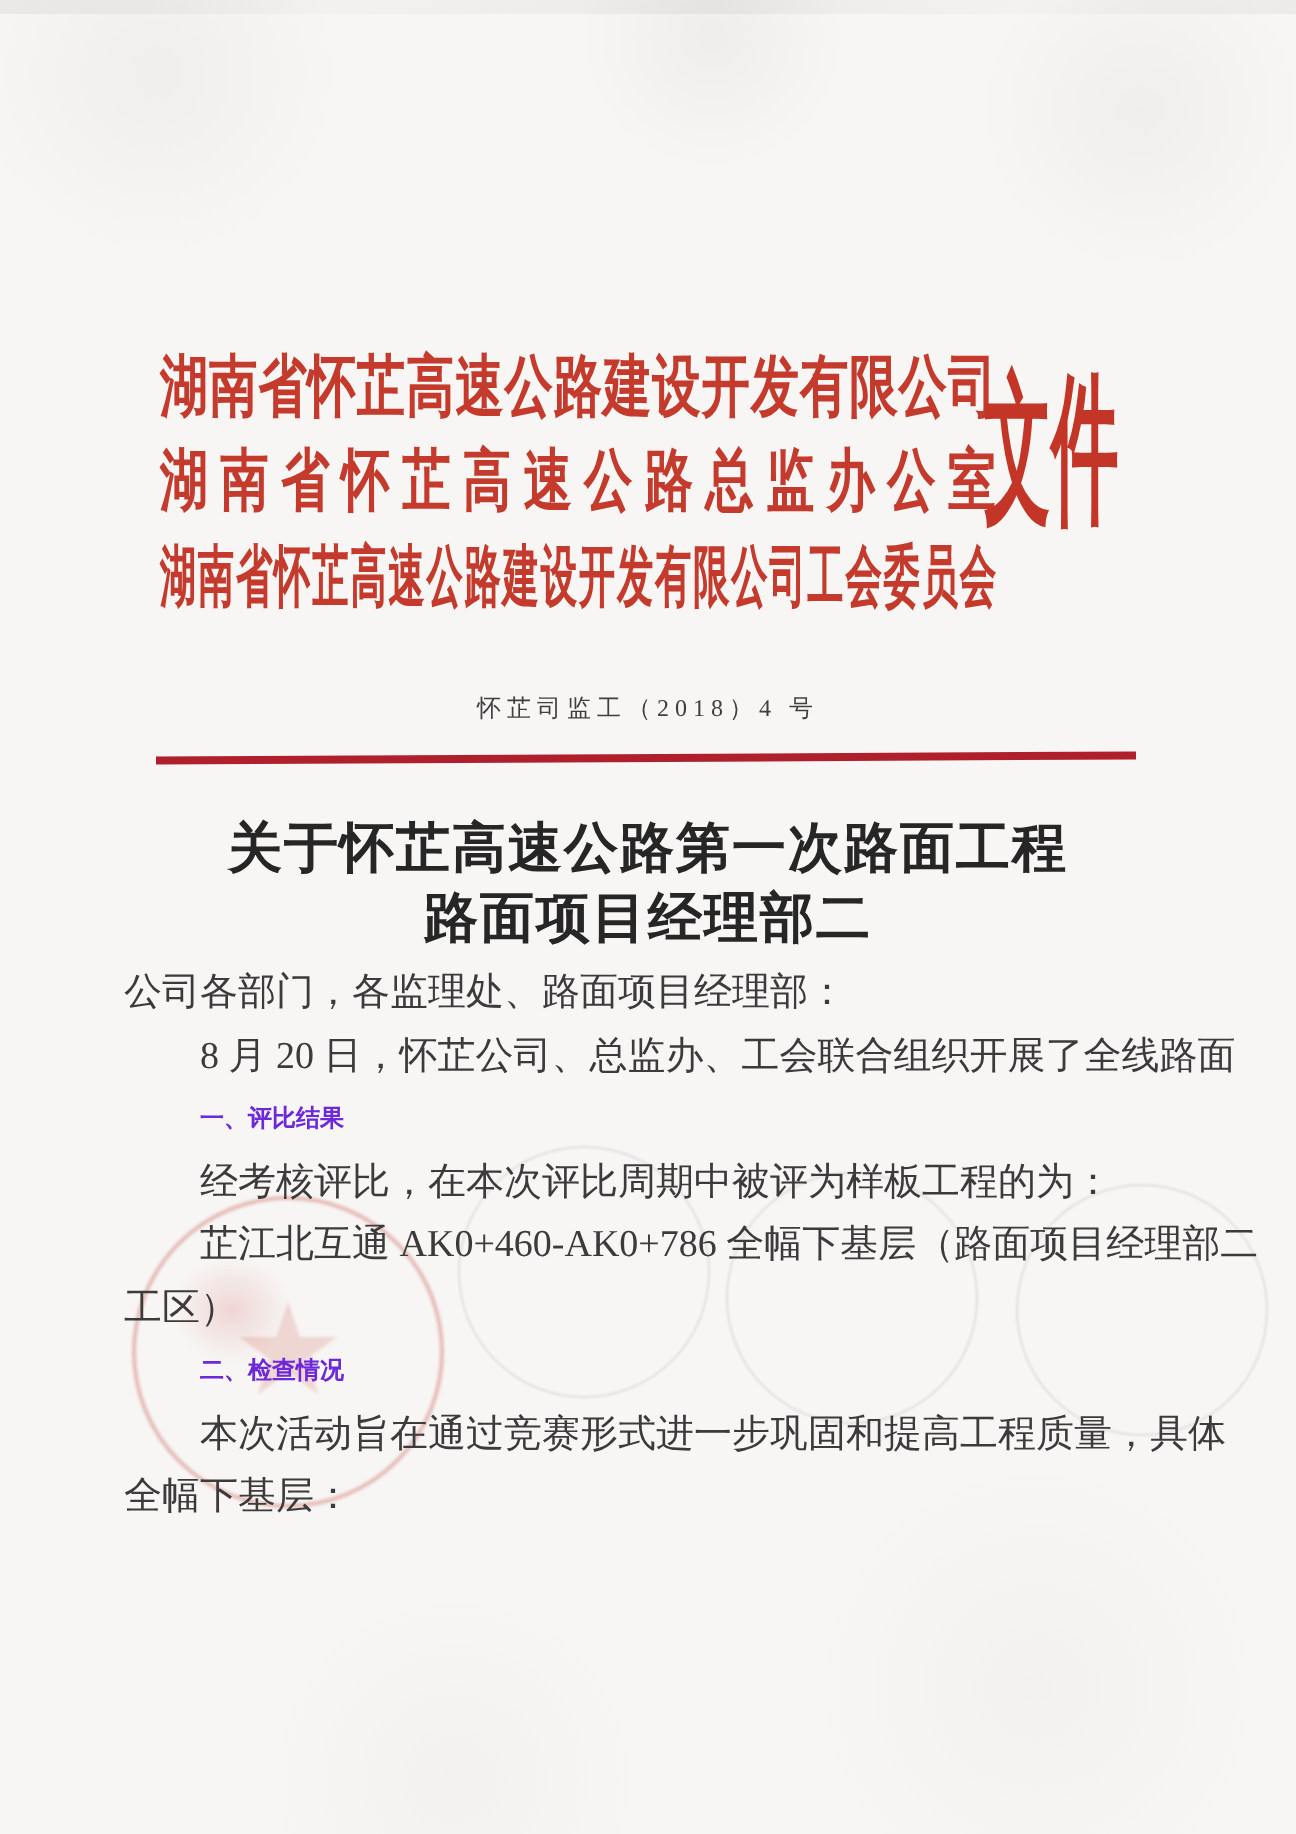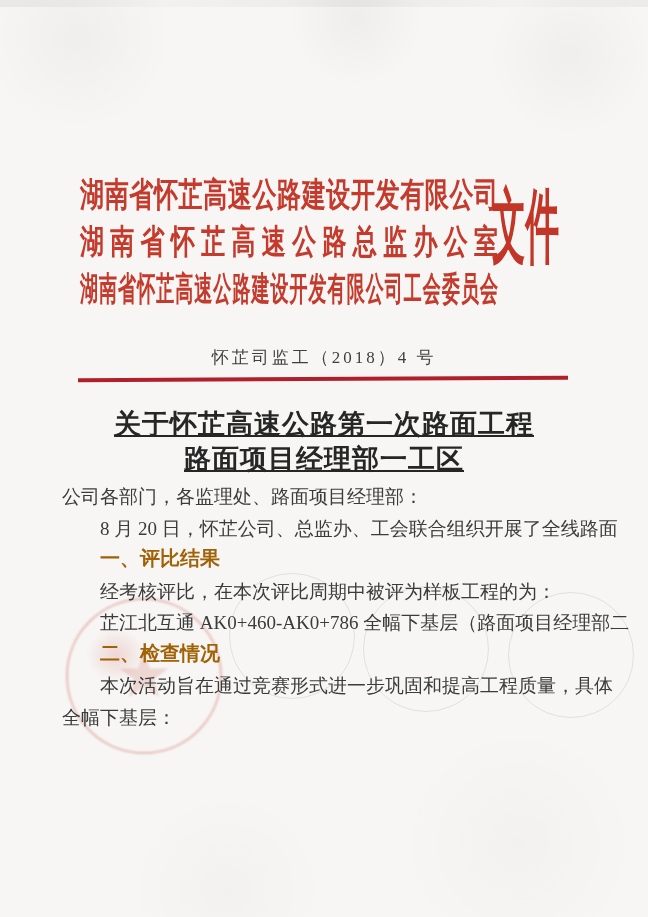--- a/index.html
+++ b/index.html
@@ -40,49 +40,48 @@
     position:absolute;left:492px;top:186px;
     color:#c23527;font-weight:bold;font-size:48px;line-height:48px;
     white-space:nowrap;
     transform:scale(0.70,1.70);transform-origin:top left;
     font-family:"Liberation Serif","DejaVu Serif",serif;
   }
 
   
   .doc-number{
     position:absolute;top:346px;left:0;width:100%;
-    text-align:center;font-size:17px;letter-spacing:3px;color:#3f3f3f;
+    text-align:center;font-size:12px;letter-spacing:3px;color:#3f3f3f;
   }
   .red-rule{
     position:absolute;top:377px;left:78px;width:490px;height:3.5px;
     background:#b0202c;transform:rotate(-0.3deg);
   }
 
   
   .doc-title{
     position:absolute;top:407px;left:0;width:100%;
     text-align:center;color:#262626;font-weight:bold;
     font-size:27px;line-height:35px;letter-spacing:1px;
     font-family:"Liberation Serif","DejaVu Serif",serif;
-    text-decoration:underline;
   }
 
   
   .body-text{
     position:absolute;top:481px;left:62px;width:586px;
     color:#3b3b3b;font-size:19px;
   }
   .body-text p{
     margin:0;line-height:31.5px;white-space:nowrap;
   }
   .ind{padding-left:38px;}
   .hd{
-    font-weight:bold;color:#a16207;
-    font-family:Liberation Mono, monospace;
-    font-size:20px;
+    font-weight:bold;color:#6d28d9;
+    font-family:Liberation Serif, serif;
+    font-size:12px;
   }
 
   
   .seal-red{
     position:absolute;left:66px;top:598px;width:152px;height:152px;
     border-radius:50%;border:2.5px solid rgba(203,89,82,0.38);
     filter:blur(0.8px);
   }
   .seal-red::before{
     content:"★";position:absolute;inset:0;text-align:center;
@@ -119,27 +118,28 @@
     <span class="org-line org-line-2">湖南省怀芷高速公路总监办公室</span>
     <span class="org-line org-line-3">湖南省怀芷高速公路建设开发有限公司工会委员会</span>
   </div>
   <div class="doc-word">文件</div>
 
   <div class="doc-number">怀芷司监工（2018）4 号</div>
   <div class="red-rule"></div>
 
   <div class="doc-title">
     <div>关于怀芷高速公路第一次路面工程</div>
-    <div>路面项目经理部一工区</div>
+    <div>路面项目经理部二</div>
   </div>
 
   <div class="body-text">
     <p>公司各部门，各监理处、路面项目经理部：</p>
     <p class="ind">8 月 20 日，怀芷公司、总监办、工会联合组织开展了全线路面</p>
     <p class="ind hd">一、评比结果</p>
     <p class="ind">经考核评比，在本次评比周期中被评为样板工程的为：</p>
     <p class="ind">芷江北互通 AK0+460-AK0+786 全幅下基层（路面项目经理部二</p>
+    <p>工区）</p>
     <p class="ind hd">二、检查情况</p>
     <p class="ind">本次活动旨在通过竞赛形式进一步巩固和提高工程质量，具体</p>
     <p>全幅下基层：</p>
   </div>
 
 </div>
 
 </body></html>

